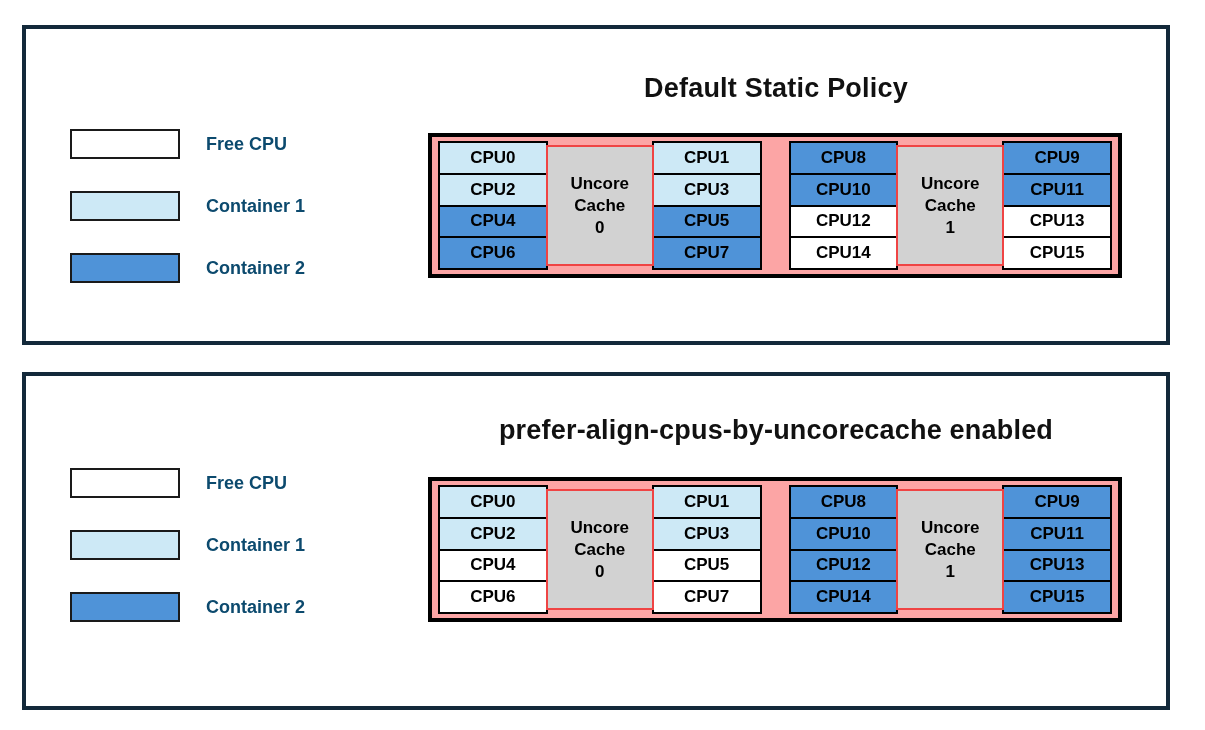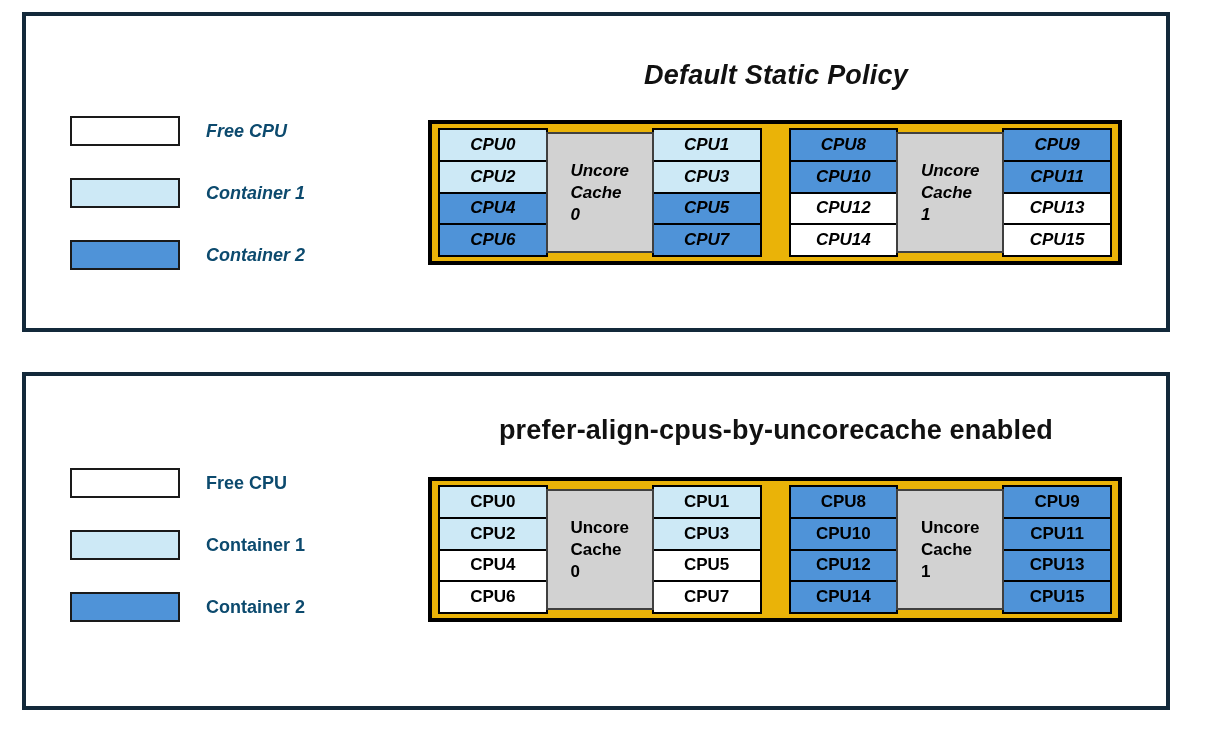--- a/index.html
+++ b/index.html
@@ -11,21 +11,21 @@
     overflow: hidden;
   }
   .panel {
     position: absolute;
     left: 22px;
     width: 1148px;
     border: 4px solid #13293a;
     background: #ffffff;
     box-sizing: border-box;
   }
-  #panel-0 { top: 12px; height: 320px; font-style: italic; }
+  #panel-0 { top: 25px; height: 320px; }
   #panel-1 { top: 372px; height: 338px; }
 
   .panel-title {
     position: absolute;
     left: 380px; width: 740px;
     margin: 0;
     text-align: center;
     font-size: 27px;
     font-weight: bold;
     color: #111111;
@@ -50,21 +50,21 @@
     font-weight: bold;
     color: #0c4a6e;
     white-space: nowrap;
   }
 
   .diagram {
     position: absolute;
     left: 402px; width: 694px; height: 145px;
     border: 4px solid #000000;
     box-sizing: border-box;
-    background: #eab308;
+    background: #fca5a5;
     display: flex;
     align-items: center;
     gap: 27px;
     padding: 0 6px;
   }
   #panel-0 .diagram { top: 104px; }
   #panel-1 .diagram { top: 101px; }
 
   .group { flex: 1; display: flex; height: 129px; }
   .cpu-col { flex: 1; display: flex; flex-direction: column; }
@@ -77,28 +77,29 @@
     align-items: center;
     justify-content: center;
     font-size: 17px;
     font-weight: bold;
     color: #000000;
     background: #ffffff;
   }
   .cpu-cell:first-child { margin-top: 0; }
   .cache-box {
     width: 108px;
-    border: 2px solid #404040;
+    border: 2px solid #ef4444;
     box-sizing: border-box;
     margin: 4px -2px;
     position: relative;
     z-index: 1;
     display: flex;
     align-items: center;
     justify-content: center;
+    text-align: center;
     font-size: 17px;
     font-weight: bold;
     color: #000000;
     line-height: 22px;
     white-space: pre-line;
   }
 </style>
 </head>
 <body>
 

